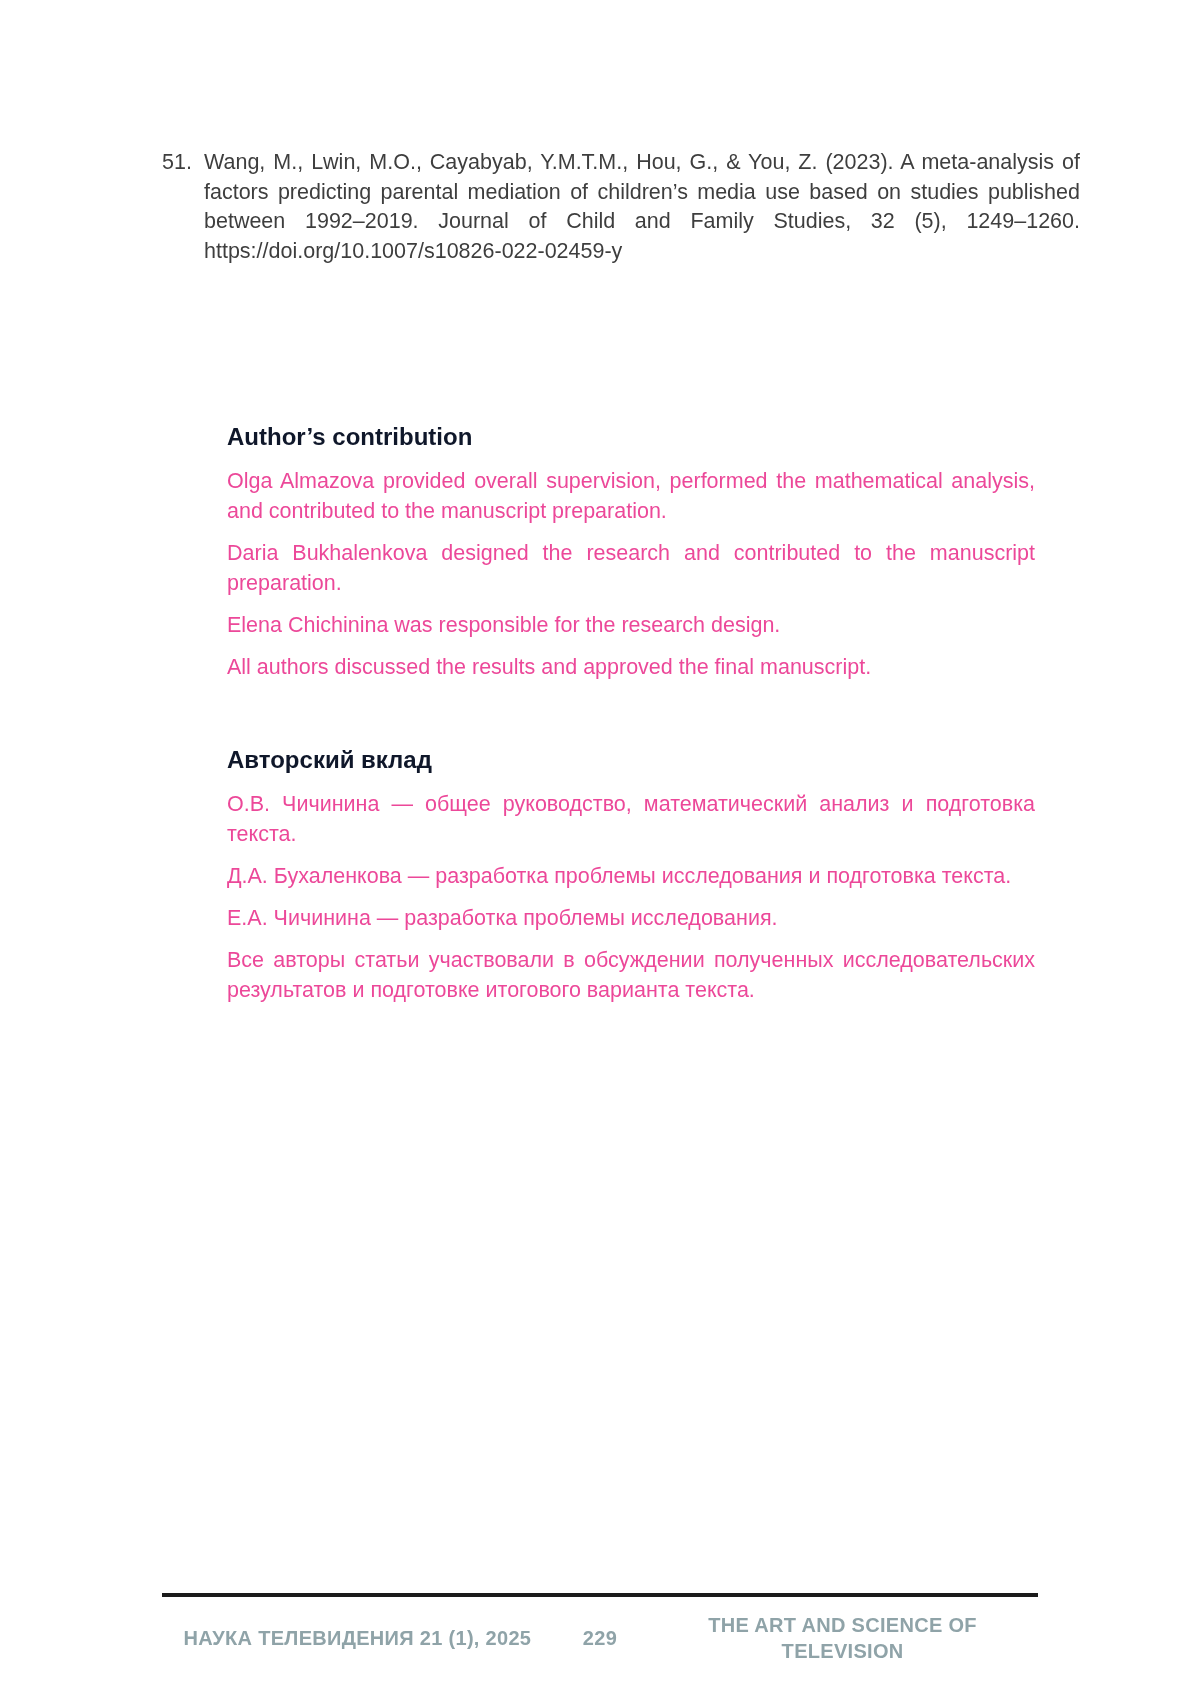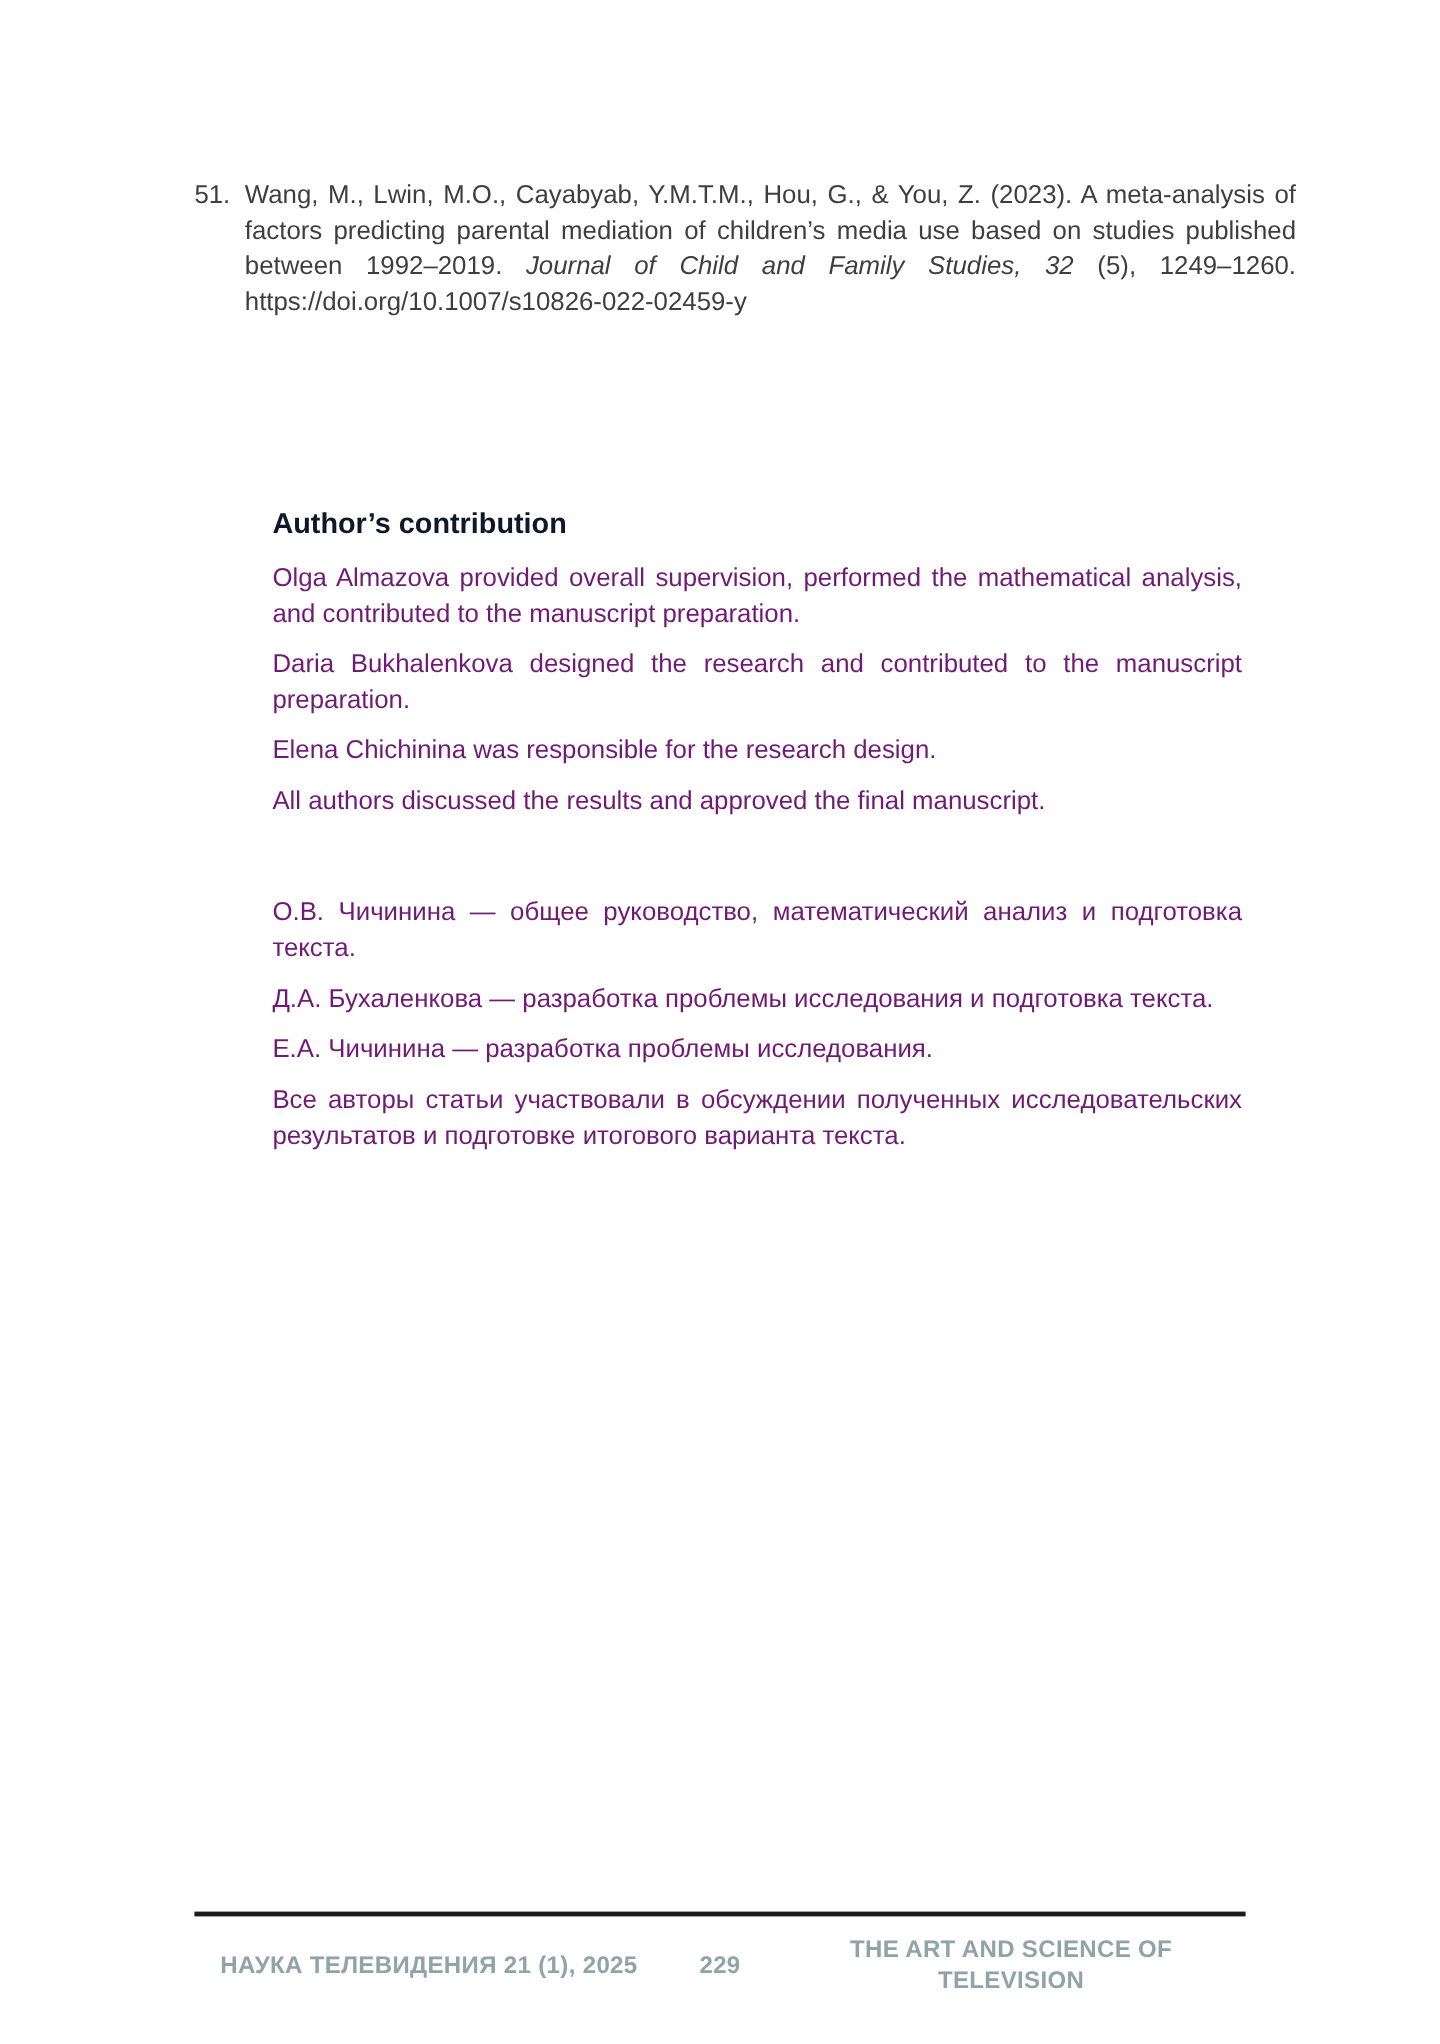--- a/index.html
+++ b/index.html
@@ -22,42 +22,42 @@
     color: #3e3e3e;
     text-align: justify;
     padding-left: 42px;
     text-indent: -42px;
   }
   .ref-num {
     display: inline-block;
     width: 42px;
     text-indent: 0;
   }
-  .ref-journal { font-style: italic; }
+  .ref-journal { }
 
   
   .section {
     position: absolute;
     left: 227px;
     width: 812px;
   }
   .section-en { top: 422px; }
   .section-ru { top: 745px; }
   .section h2 {
     margin: 0 0 14px 0;
     font-size: 24px;
     line-height: 30px;
     font-weight: bold;
     color: #0f172a;
   }
   .section p {
     margin: 0 4px 12px 0;
     font-size: 21.5px;
     line-height: 30px;
-    color: #701a75;
+    color: #ec4899;
     text-align: justify;
     -webkit-hyphens: manual;
     hyphens: manual;
   }
   .section p:last-child { margin-bottom: 0; }
 
   
   .footer-rule {
     position: absolute;
     left: 162px;
@@ -93,20 +93,21 @@
 
   <section class="section section-en">
     <h2>Author’s contribution</h2>
     <p>Olga Almazova provided overall supervision, performed the mathematical analysis, and contributed to the manuscript preparation.</p>
     <p>Daria Bukhalenkova designed the research and contributed to the manu­script preparation.</p>
     <p>Elena Chichinina was responsible for the research design.</p>
     <p>All authors discussed the results and approved the final manuscript.</p>
   </section>
 
   <section class="section section-ru">
+    <h2>Авторский вклад</h2>
     <p>О.В. Чичинина — общее руководство, математический анализ и под­готовка текста.</p>
     <p>Д.А. Бухаленкова — разработка проблемы исследования и подготовка текста.</p>
     <p>Е.А. Чичинина — разработка проблемы исследования.</p>
     <p>Все авторы статьи участвовали в обсуждении полученных исследова­тельских результатов и подготовке итогового варианта текста.</p>
   </section>
 
   <div class="footer-rule"></div>
 
   <div class="footer-row">
     <span class="footer-left">НАУКА ТЕЛЕВИДЕНИЯ 21 (1), 2025</span>

